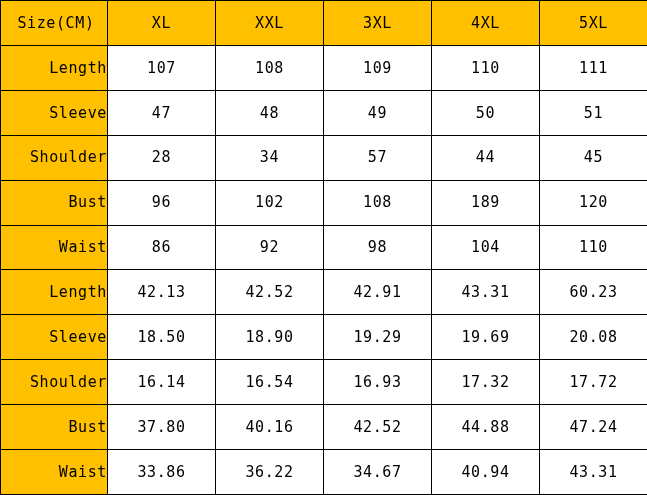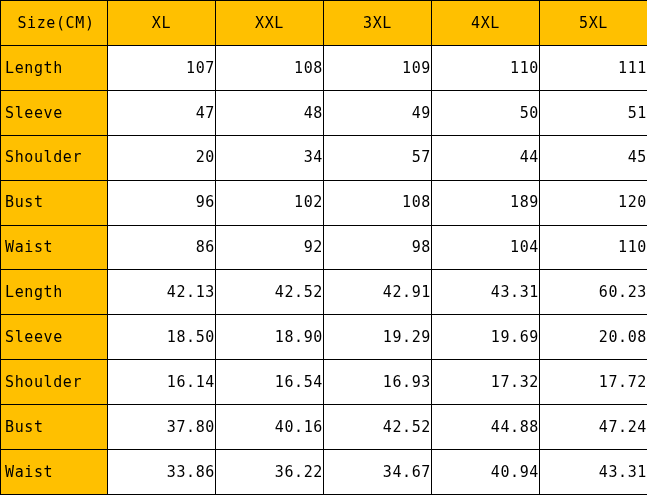--- a/index.html
+++ b/index.html
@@ -35,34 +35,34 @@
     color: #000000;
     letter-spacing: 0.6px;
     vertical-align: middle;
     white-space: nowrap;
     overflow: hidden;
   }
 
   
   #size-chart td.label-cell {
     background: #ffc000;
-    text-align: left;
+    text-align: right;
     padding-left: 4px;
   }
 
   
   #size-chart td.header-cell {
     background: #ffc000;
     text-align: center;
   }
 
   
   #size-chart td.data-cell {
     background: #ffffff;
-    text-align: right;
+    text-align: center;
   }
 </style>
 </head>
 <body>
 
 <table id="size-chart">
   <colgroup>
     <col class="col-label">
     <col class="col-size">
     <col class="col-size">
@@ -94,21 +94,21 @@
     <td class="label-cell">Sleeve</td>
     <td class="data-cell">47</td>
     <td class="data-cell">48</td>
     <td class="data-cell">49</td>
     <td class="data-cell">50</td>
     <td class="data-cell">51</td>
   </tr>
 
   <tr>
     <td class="label-cell">Shoulder</td>
-    <td class="data-cell">20</td>
+    <td class="data-cell">28</td>
     <td class="data-cell">34</td>
     <td class="data-cell">57</td>
     <td class="data-cell">44</td>
     <td class="data-cell">45</td>
   </tr>
 
   <tr>
     <td class="label-cell">Bust</td>
     <td class="data-cell">96</td>
     <td class="data-cell">102</td>

